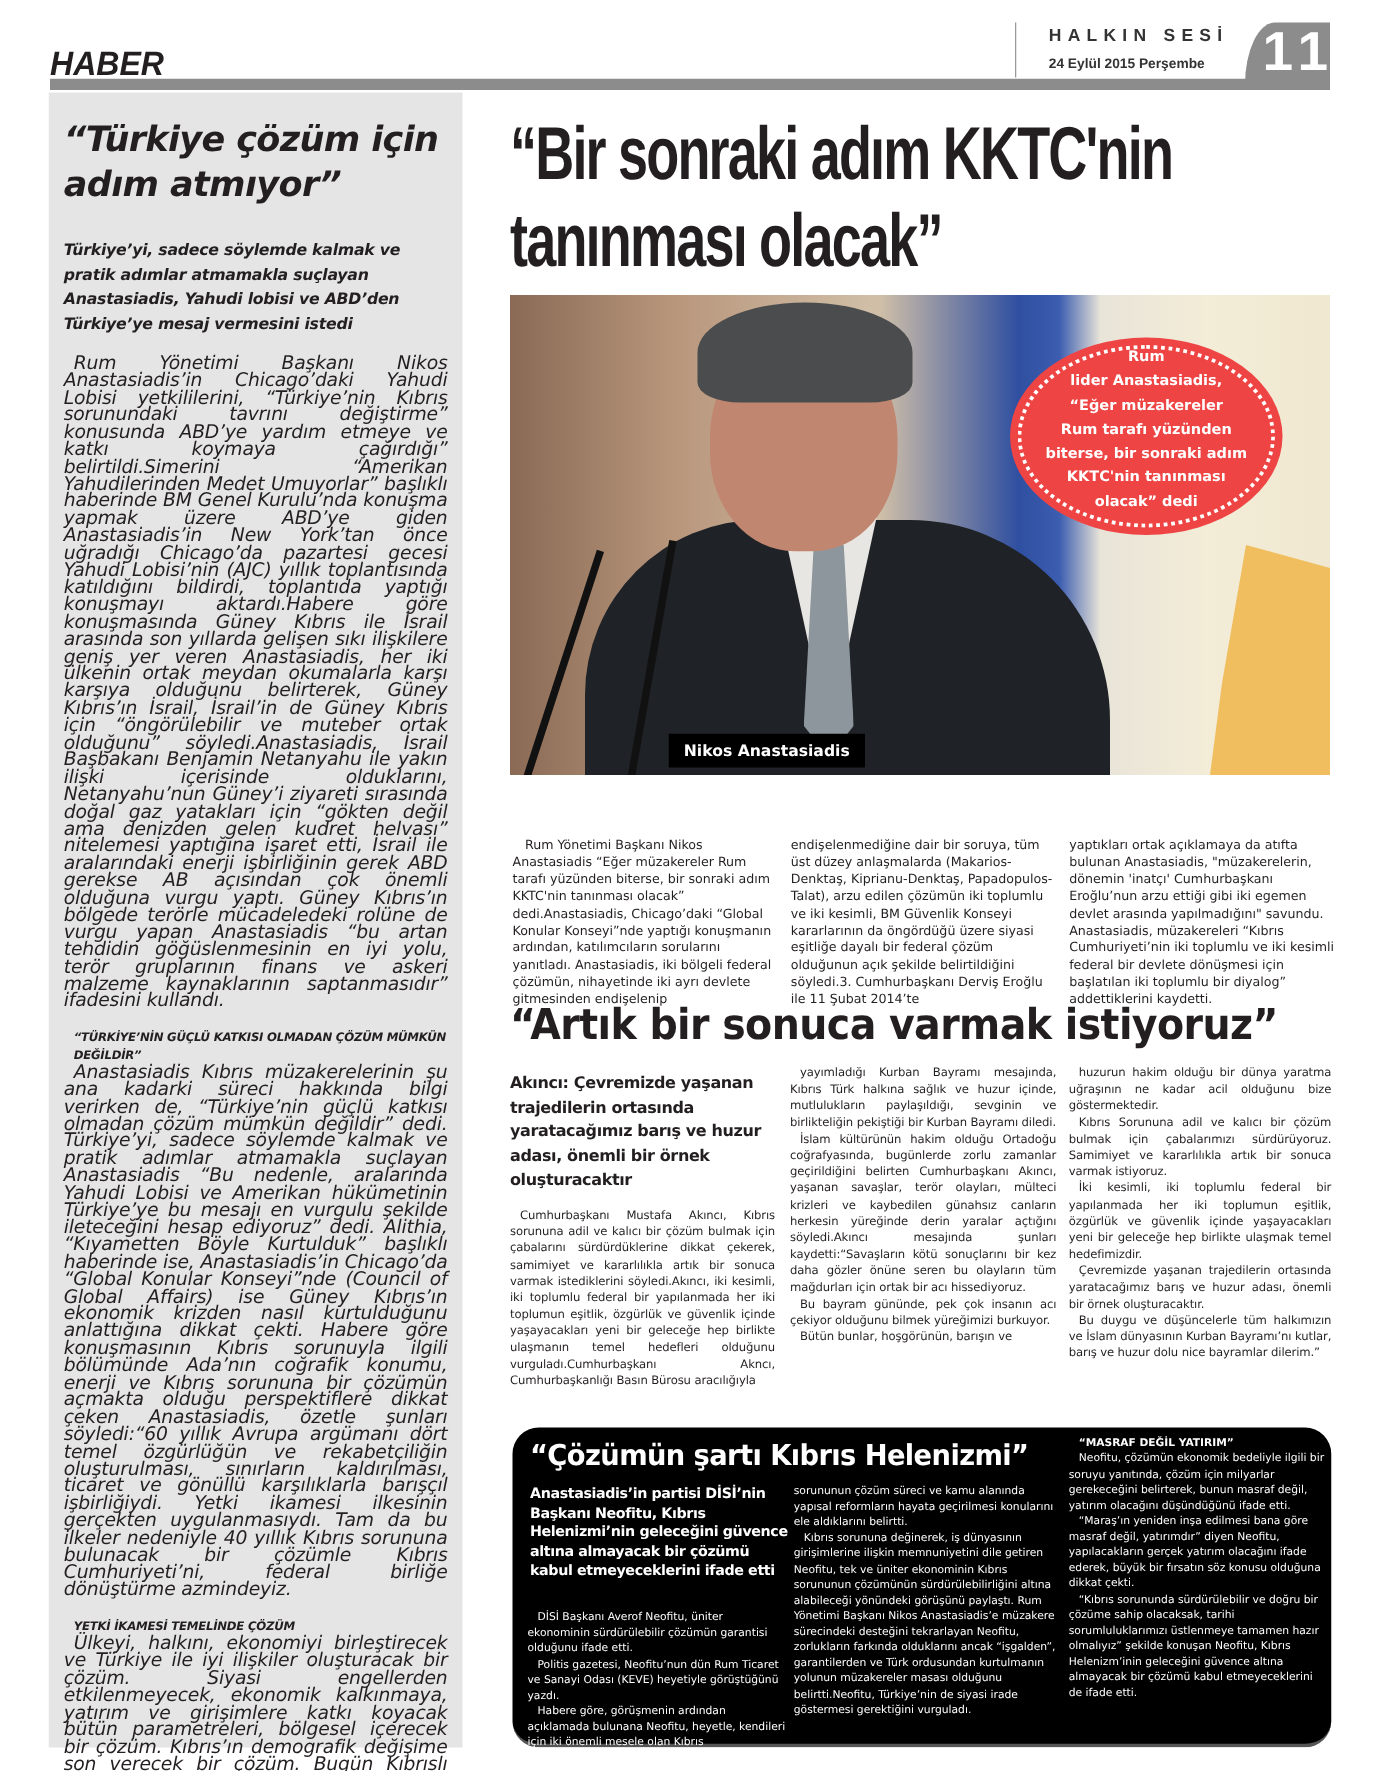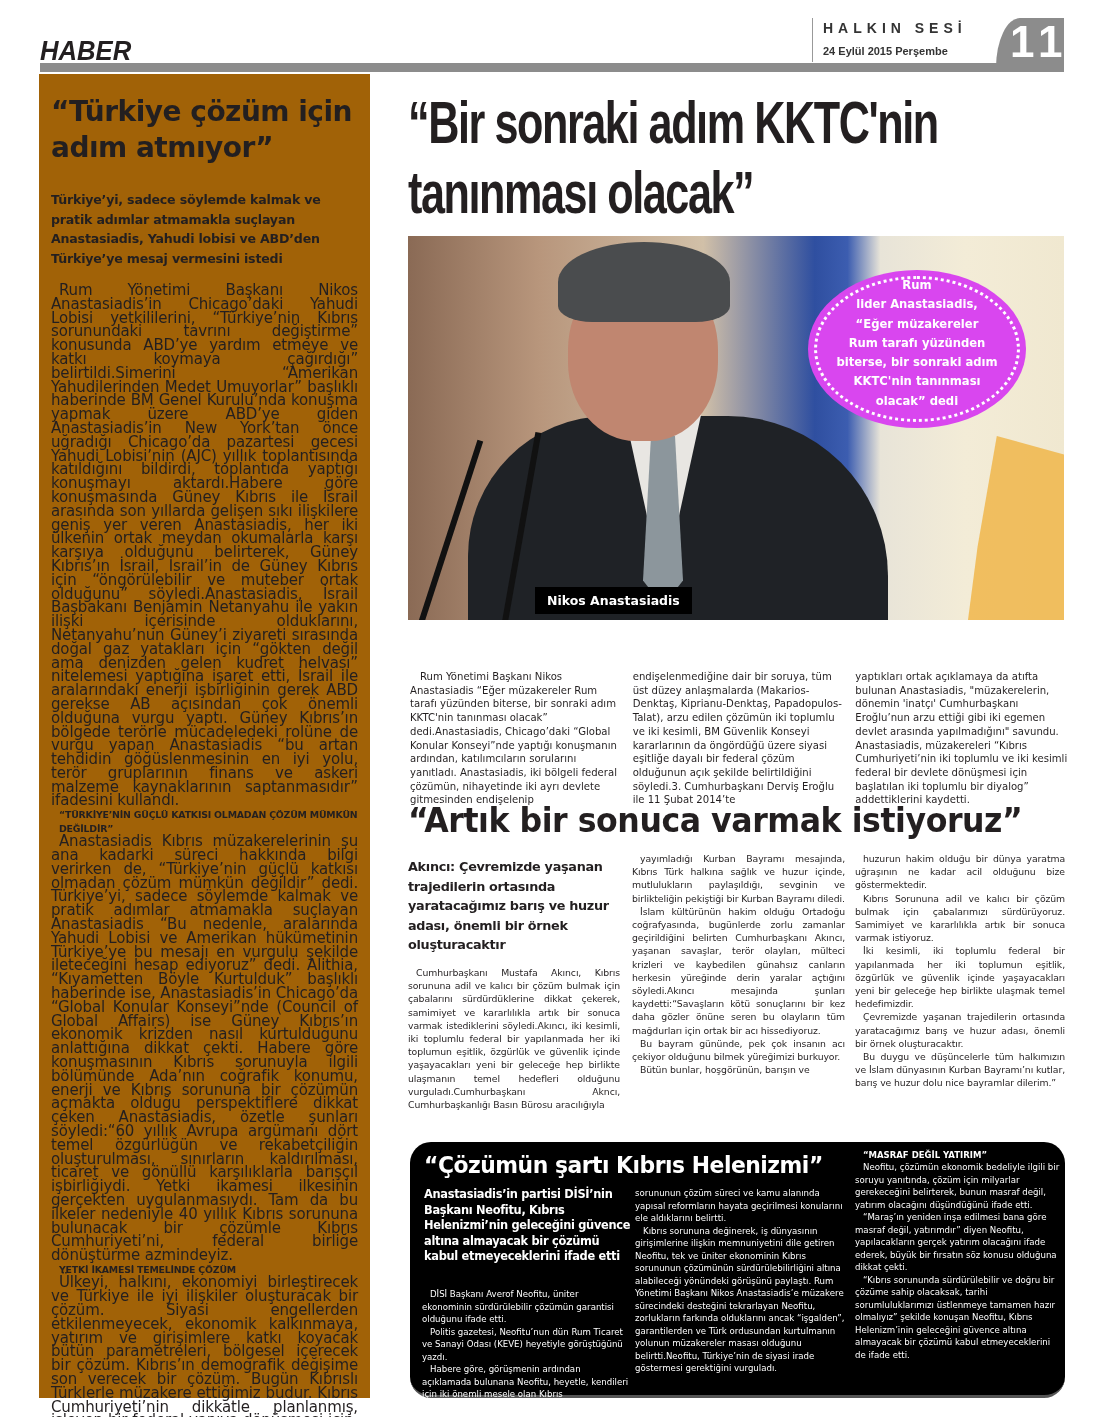--- a/index.html
+++ b/index.html
@@ -2,55 +2,55 @@
 <html><head>
 <meta charset="utf-8">
 <style>
   * { box-sizing: border-box; margin: 0; padding: 0; }
   html, body { width: 1102px; height: 1417px; background: #ffffff; overflow: hidden; }
   body { position: relative; font-family: "Liberation Sans", "DejaVu Sans", sans-serif; color: #231f20; }
 
   
   .section-label { position: absolute; left: 40px; top: 36px; font-family: "Liberation Sans", sans-serif; font-weight: bold; font-style: italic; font-size: 27px; letter-spacing: 0px; color: #231f20; transform: scaleX(0.95); transform-origin: left; }
   .header-bar { position: absolute; left: 40px; top: 63px; width: 1024px; height: 9px; background: #8c8c8c; }
-  .masthead { position: absolute; left: 812px; top: 18px; width: 175px; height: 44px; border-left: 1px solid #999; padding-left: 10px; }
+  .masthead { position: absolute; left: 812px; top: 18px; width: 175px; height: 44px; border-left: 1px solid #999; padding-left: 26px; }
   .masthead-name { font-family: "Liberation Sans", sans-serif; font-weight: bold; font-size: 14px; letter-spacing: 5px; color: #333; line-height: 18px; margin-top: 1px; }
   .masthead-date { font-family: "Liberation Sans", sans-serif; font-weight: bold; font-size: 11px; color: #333; margin-top: 8px; }
   .page-number-tab { position: absolute; left: 996px; top: 18px; width: 68px; height: 50px; background: #8c8c8c; border-top-left-radius: 24px 50px; }
   .page-number { position: absolute; left: 1010px; top: 20px; font-family: "Liberation Sans", sans-serif; font-weight: bold; font-size: 44px; color: #fff; line-height: 44px; letter-spacing: 6px; }
 
   
-  .left-col { position: absolute; left: 39px; top: 74px; width: 331px; height: 1324px; background: #a16207; padding: 20px 12px 0 12px; }
+  .left-col { position: absolute; left: 39px; top: 74px; width: 331px; height: 1324px; background: #e5e5e5; padding: 20px 12px 0 12px; font-style: italic; }
   .left-headline { font-family: "DejaVu Sans", sans-serif; font-weight: bold; font-size: 28px; line-height: 36px; color: #231f20; margin-left: 0px; letter-spacing: -0.5px; }
   .left-deck { font-family: "DejaVu Sans", sans-serif; font-weight: bold; font-size: 12.6px; line-height: 19.5px; color: #231f20; margin-top: 24px; letter-spacing: -0.2px; }
   .body-text { font-family: "DejaVu Sans", sans-serif; font-size: 15px; line-height: 13.8px; text-align: justify; color: #231f20; text-indent: 8px; letter-spacing: -0.15px; }
   .left-col .body-text { margin-top: 16px; }
   .subhead { font-family: "DejaVu Sans", sans-serif; font-weight: bold; font-size: 9.4px; line-height: 13.5px; color: #231f20; text-transform: none; margin-left: 8px; letter-spacing: -0.2px; }
-  .left-col .subhead { margin-top: 0; }
+  .left-col .subhead { margin-top: 16px; }
   .left-col .subhead + .body-text { margin-top: 0; }
 
   
   .main-headline { position: absolute; left: 408px; top: 88px; width: 665px; font-family: "Liberation Sans", sans-serif; font-weight: bold; font-size: 60px; line-height: 70px; color: #231f20; letter-spacing: -2px; transform: scaleX(0.72); transform-origin: left top; white-space: nowrap; }
 
   
   .photo { position: absolute; left: 408px; top: 236px; width: 656px; height: 384px; overflow: hidden;
     background:
       radial-gradient(ellipse 60px 75px at 240px 120px, #c48f77 0%, #b07a64 60%, rgba(176,122,100,0) 100%),
       linear-gradient(90deg, #8a6a55 0%, #b8967c 20%, #d1c0a8 45%, #2f4fa0 62%, #3c5db0 67%, #e8e4d8 72%, #f3ecd7 85%, #f0e8d0 100%);
   }
   .photo-suit { position: absolute; left: 60px; top: 180px; width: 420px; height: 240px; background: #1f2226; border-radius: 140px 160px 0 0; }
   .photo-shirt { position: absolute; left: 215px; top: 170px; width: 80px; height: 110px; background: #e8e6e2; clip-path: polygon(0 0,100% 0,70% 100%,30% 100%); }
   .photo-tie { position: absolute; left: 235px; top: 200px; width: 40px; height: 170px; background: #8c969c; clip-path: polygon(20% 0,80% 0,100% 85%,50% 100%,0 85%); }
   .photo-head { position: absolute; left: 160px; top: 30px; width: 150px; height: 175px; background: #c08670; border-radius: 48% 48% 45% 45%; }
   .photo-hair { position: absolute; left: 150px; top: 6px; width: 172px; height: 80px; background: #4a4c4e; border-radius: 50% 50% 20% 20%; }
   .photo-flag-yellow { position: absolute; left: 560px; top: 200px; width: 96px; height: 184px; background: #f0b64a; opacity: 0.85; clip-path: polygon(30% 0,100% 10%,100% 100%,0 100%,10% 60%); }
   .photo-mic1 { position: absolute; left: 40px; top: 200px; width: 6px; height: 190px; background: #111; transform: rotate(18deg); }
   .photo-mic2 { position: absolute; left: 110px; top: 195px; width: 6px; height: 200px; background: #111; transform: rotate(10deg); }
   .photo-caption { position: absolute; left: 127px; top: 351px; background: #000; color: #fff; font-family: "DejaVu Sans", sans-serif; font-weight: bold; font-size: 12.5px; padding: 6px 12px; }
-  .photo-bubble { position: absolute; left: 808px; top: 270px; width: 218px; height: 158px; background: #d946ef; border-radius: 50%; }
+  .photo-bubble { position: absolute; left: 808px; top: 270px; width: 218px; height: 158px; background: #ef4444; border-radius: 50%; }
   .photo-bubble-ring { position: absolute; left: 6px; top: 6px; right: 6px; bottom: 6px; border: 3px dotted #fff; border-radius: 50%; }
   .photo-bubble-text { position: absolute; left: 0; top: 6px; width: 100%; text-align: center; font-family: "DejaVu Sans", sans-serif; font-weight: bold; font-size: 11.6px; line-height: 19.3px; color: #fff; white-space: pre-line; }
 
   
   .cols3 { position: absolute; left: 410px; top: 624px; width: 660px; display: flex; gap: 8px; margin-top: 46px; }
   .cols3 .col { width: 215px; font-family: "DejaVu Sans", sans-serif; font-size: 10.1px; line-height: 13.7px; color: #231f20; }
   .cols3 .col:first-child { text-indent: 10px; }
 
   
   .second-headline { position: absolute; left: 408px; top: 798px; font-family: "DejaVu Sans", sans-serif; font-weight: bold; font-size: 34px; line-height: 44px; color: #231f20; letter-spacing: -0.5px; white-space: nowrap; transform: scaleX(0.93); transform-origin: left; }

